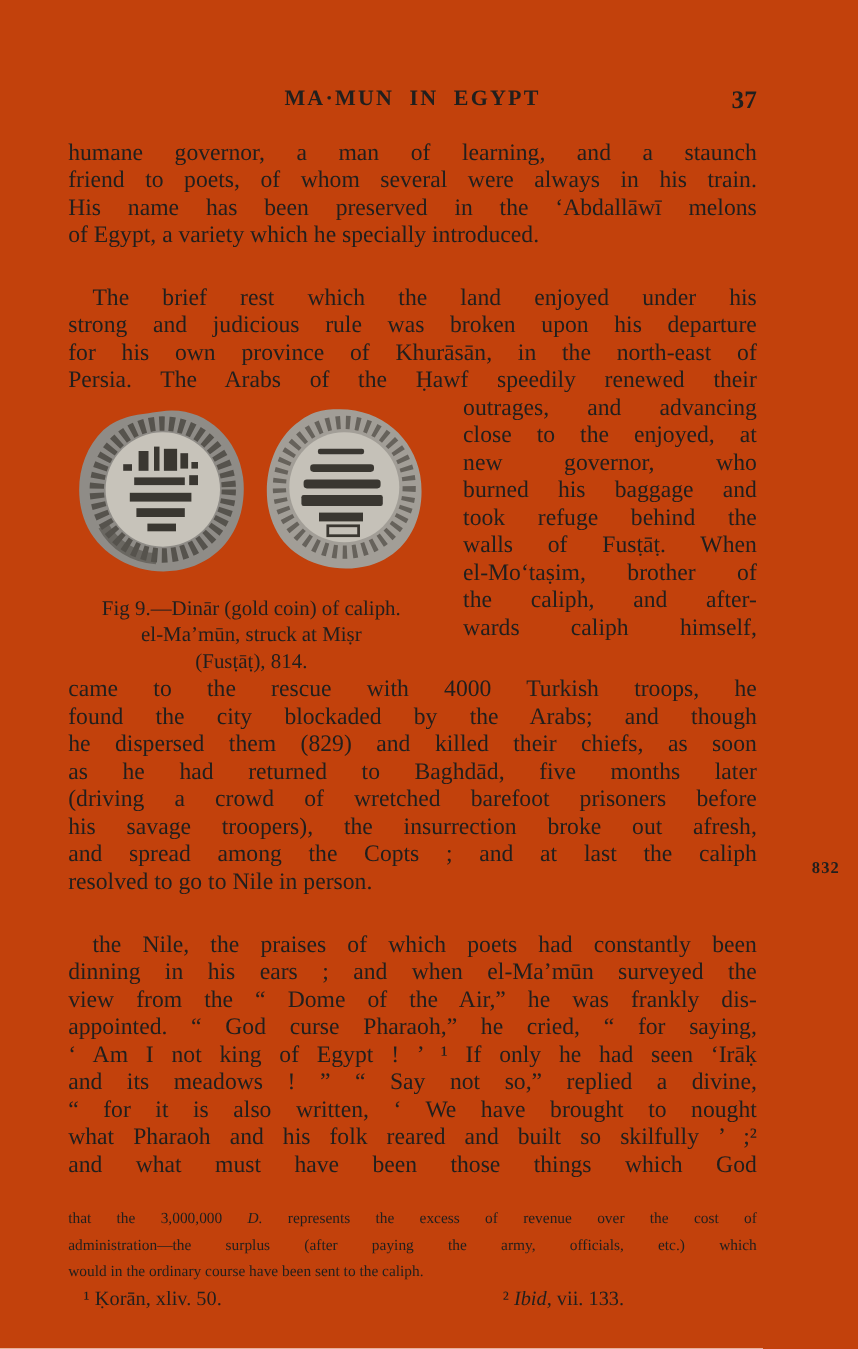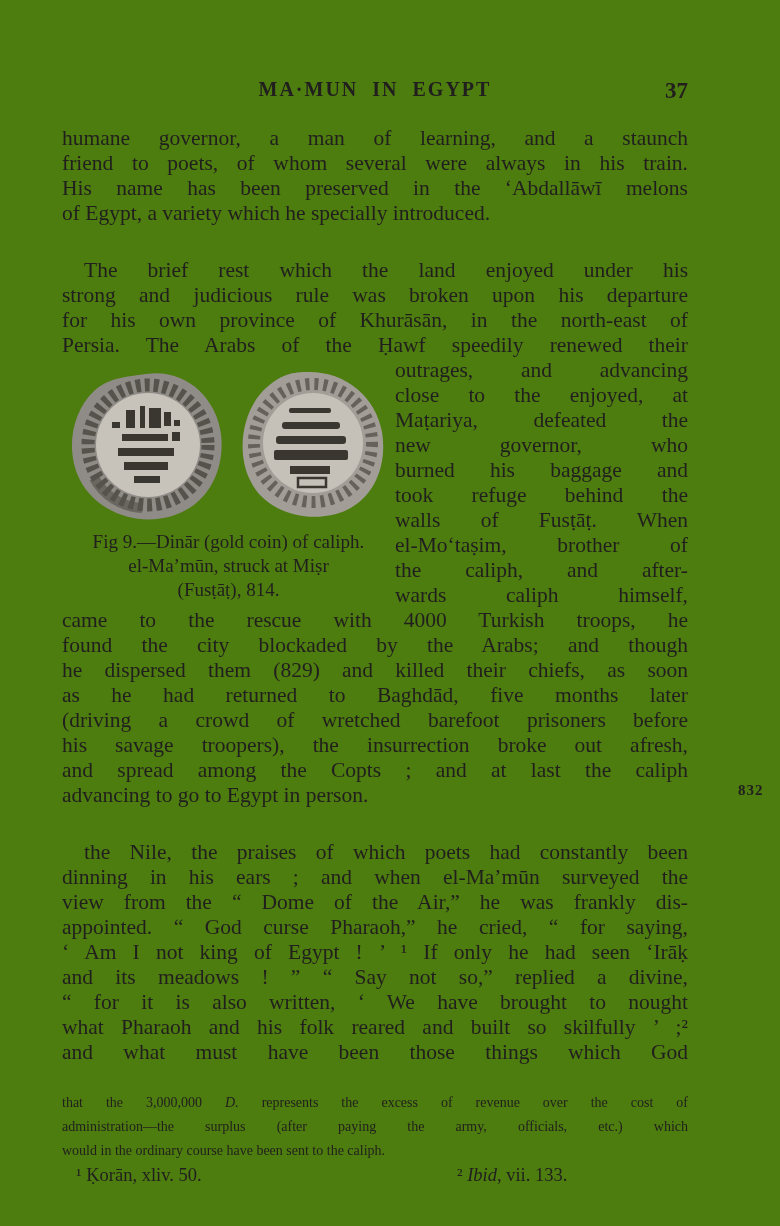--- a/index.html
+++ b/index.html
@@ -1,18 +1,18 @@
 <!DOCTYPE html>
 <html><head>
 <meta charset="utf-8">
 <style>
   html,body { margin:0; padding:0; background:#ffffff; }
   .page {
     position:relative; width:780px; height:1226px;
-    background:#4d7c0f; overflow:hidden;
+    background:#c2410c; overflow:hidden;
     font-family:"Liberation Serif","DejaVu Serif",serif;
     color:#211f1d;
   }
   .body-col { position:absolute; left:62px; top:78px; width:626px; }
 
   .header { position:relative; height:26px; margin-bottom:22px; }
   .header-title {
     position:absolute; left:0; right:0; text-align:center;
     font-weight:bold; font-size:20px; letter-spacing:2px; word-spacing:7px;
   }
@@ -21,23 +21,23 @@
   .para .line, .line {
     font-size:21.5px; line-height:25px;
     text-align:justify; text-align-last:justify;
   }
   .para.endp .line:last-child { text-align-last:auto; }
   .para.indent .line:first-child { text-indent:22px;margin-top:32px; }
 
   .figrow { display:flex; align-items:flex-start; }
   .figure { flex:none; width:333px; margin:0; padding-top:12px; }
   .coins { display:block; margin-left:2px; }
-  .caption { margin-top:8px; }
+  .caption { margin-top:20px; }
   .cap-line { text-align:center; font-size:19px; line-height:24px; }
-  .wrapcol { flex:1 1 auto; margin-left:0; }
+  .wrapcol { flex:1 1 auto; margin-left:26px; }
 
   .footnote { margin-top:26px; }
   .footnote .fn {
     font-size:14px; line-height:24px;
     text-align:justify; text-align-last:justify;
   }
   .footnote .fn.last { text-align-last:auto; }
   .fn-row { position:relative; height:24px; font-size:18.5px; line-height:24px; }
   .fn-row .note1 { display:inline-block; margin-left:14px; }
   .fn-row .note2 { position:absolute; left:395px; top:0; }
@@ -111,40 +111,39 @@
         </svg>
         <figcaption class="caption">
             <div class="cap-line">Fig 9.—Dinār (gold coin) of caliph.</div>
             <div class="cap-line">el-Ma’mūn, struck at Miṣr</div>
             <div class="cap-line">(Fusṭāṭ), 814.</div>
           </figcaption>
       </figure>
       <div class="para wrapcol">
           <div class="line">outrages, and advancing</div>
           <div class="line">close to the enjoyed, at</div>
-          <div class="line">Maṭariya, defeated the</div>
           <div class="line">new governor, who</div>
           <div class="line">burned his baggage and</div>
           <div class="line">took refuge behind the</div>
           <div class="line">walls of Fusṭāṭ. When</div>
           <div class="line">el-Mo‘taṣim, brother of</div>
           <div class="line">the caliph, and after-</div>
           <div class="line">wards caliph himself,</div>
         </div>
     </div>
 
     <div class="para endp">
         <div class="line">came to the rescue with 4000 Turkish troops, he</div>
         <div class="line">found the city blockaded by the Arabs; and though</div>
         <div class="line">he dispersed them (829) and killed their chiefs, as soon</div>
         <div class="line">as he had returned to Baghdād, five months later</div>
         <div class="line">(driving a crowd of wretched barefoot prisoners before</div>
         <div class="line">his savage troopers), the insurrection broke out afresh,</div>
         <div class="line">and spread among the Copts ; and at last the caliph</div>
-        <div class="line">advancing to go to Egypt in person.</div>
+        <div class="line">resolved to go to Nile in person.</div>
       </div>
 
     <div class="para indent">
         <div class="line">the Nile, the praises of which poets had constantly been</div>
         <div class="line">dinning in his ears ; and when el-Ma’mūn surveyed the</div>
         <div class="line">view from the “ Dome of the Air,” he was frankly dis-</div>
         <div class="line">appointed. “ God curse Pharaoh,” he cried, “ for saying,</div>
         <div class="line">‘ Am I not king of Egypt ! ’ ¹ If only he had seen ‘Irāḳ</div>
         <div class="line">and its meadows ! ” “ Say not so,” replied a divine,</div>
         <div class="line">“ for it is also written, ‘ We have brought to nought</div>

